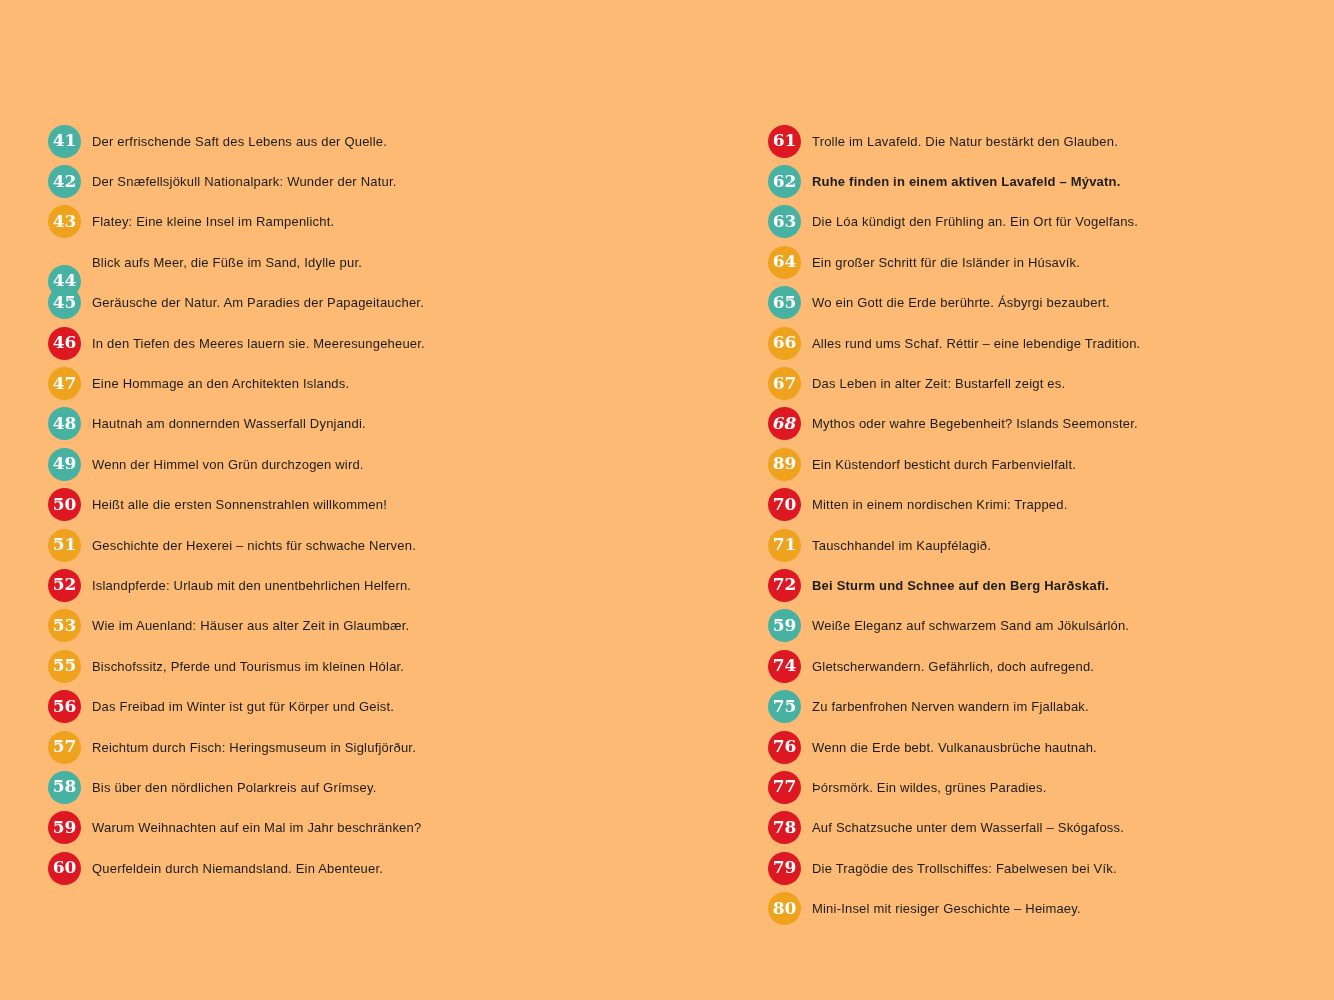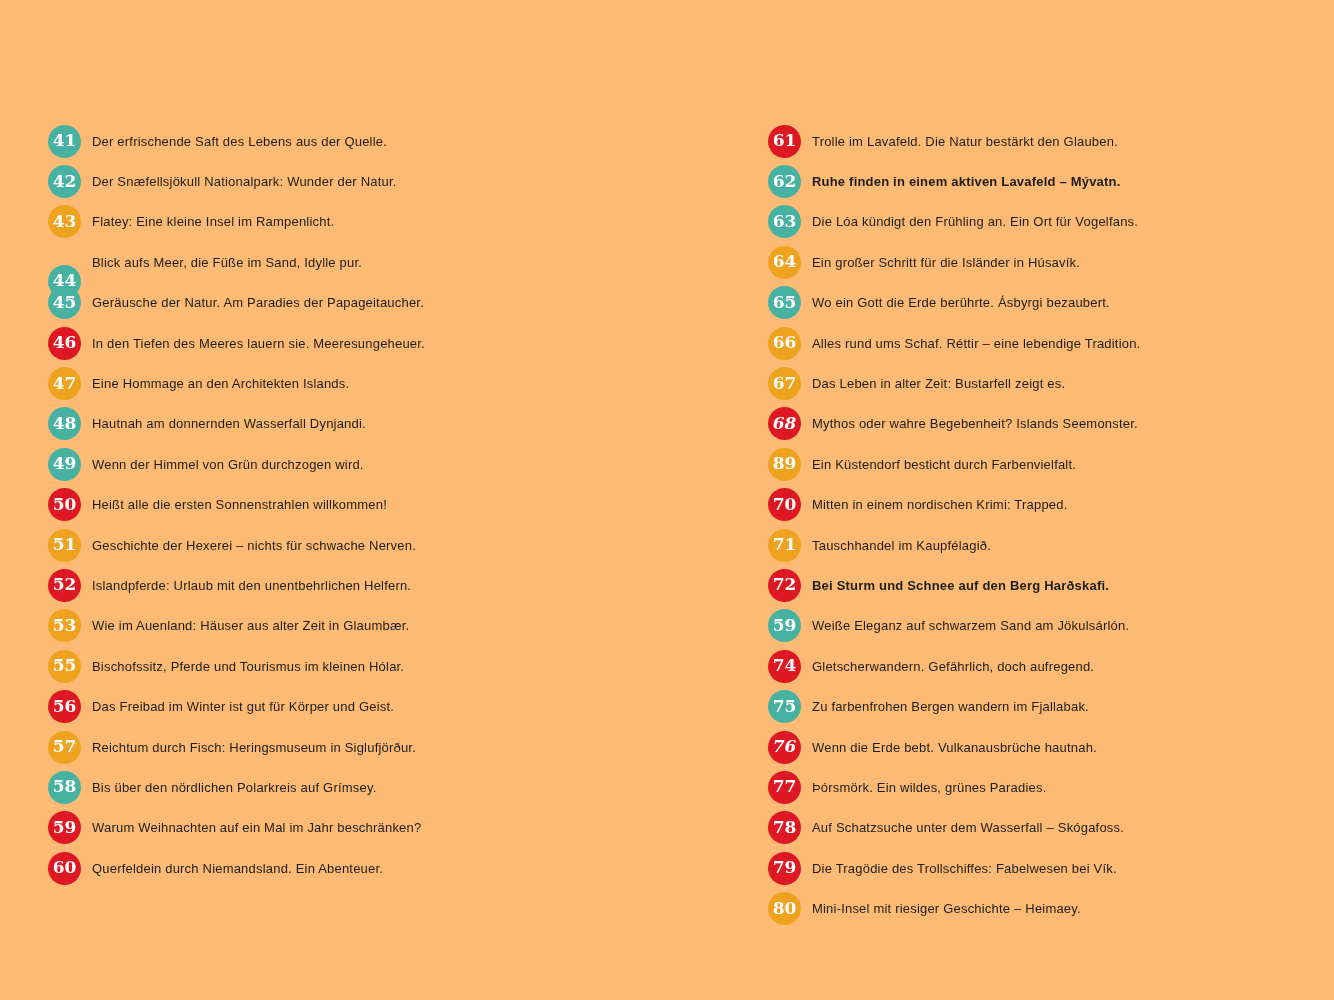--- a/index.html
+++ b/index.html
@@ -221,25 +221,25 @@
     <span class="title">Weiße Eleganz auf schwarzem Sand am Jökulsárlón.</span>
   </div>
 
   <div class="toc-row">
     <span class="badge" style="background: rgb(222, 24, 35); color: rgb(255, 255, 255);">74</span>
     <span class="title">Gletscherwandern. Gefährlich, doch aufregend.</span>
   </div>
 
   <div class="toc-row">
     <span class="badge" style="background: rgb(71, 178, 161); color: rgb(255, 255, 255);">75</span>
-    <span class="title">Zu farbenfrohen Bergen wandern im Fjallabak.</span>
-  </div>
-
-  <div class="toc-row">
-    <span class="badge" style="background: rgb(222, 24, 35); color: rgb(255, 255, 255); font-style: italic;">76</span>
+    <span class="title">Zu farbenfrohen Nerven wandern im Fjallabak.</span>
+  </div>
+
+  <div class="toc-row">
+    <span class="badge" style="background: rgb(222, 24, 35); color: rgb(255, 255, 255);">76</span>
     <span class="title">Wenn die Erde bebt. Vulkanausbrüche hautnah.</span>
   </div>
 
   <div class="toc-row">
     <span class="badge" style="background: rgb(222, 24, 35); color: rgb(255, 255, 255);">77</span>
     <span class="title">Þórsmörk. Ein wildes, grünes Paradies.</span>
   </div>
 
   <div class="toc-row">
     <span class="badge" style="background: rgb(222, 24, 35); color: rgb(255, 255, 255);">78</span>

